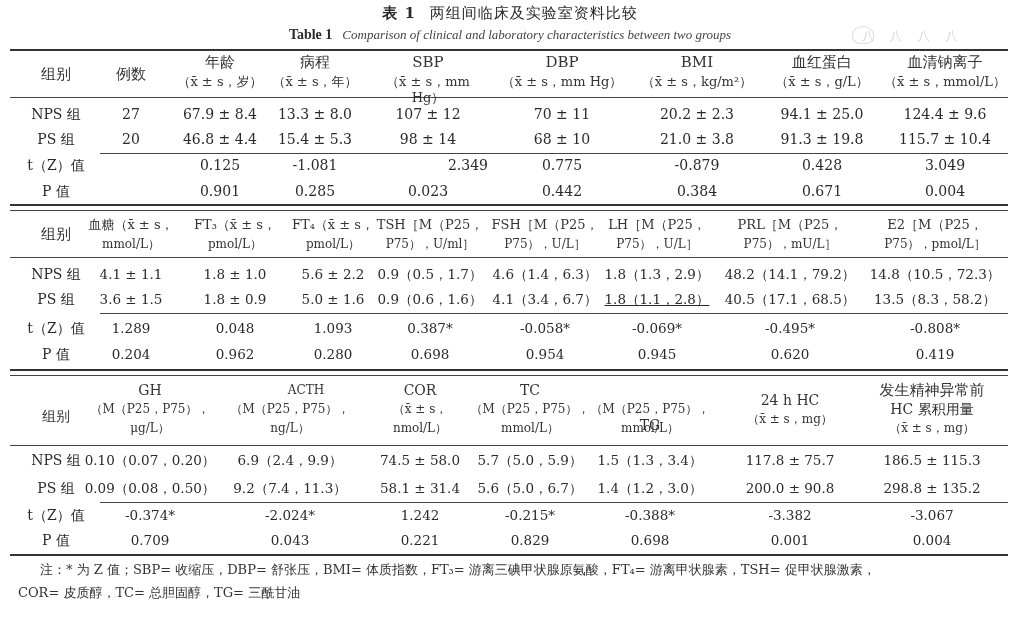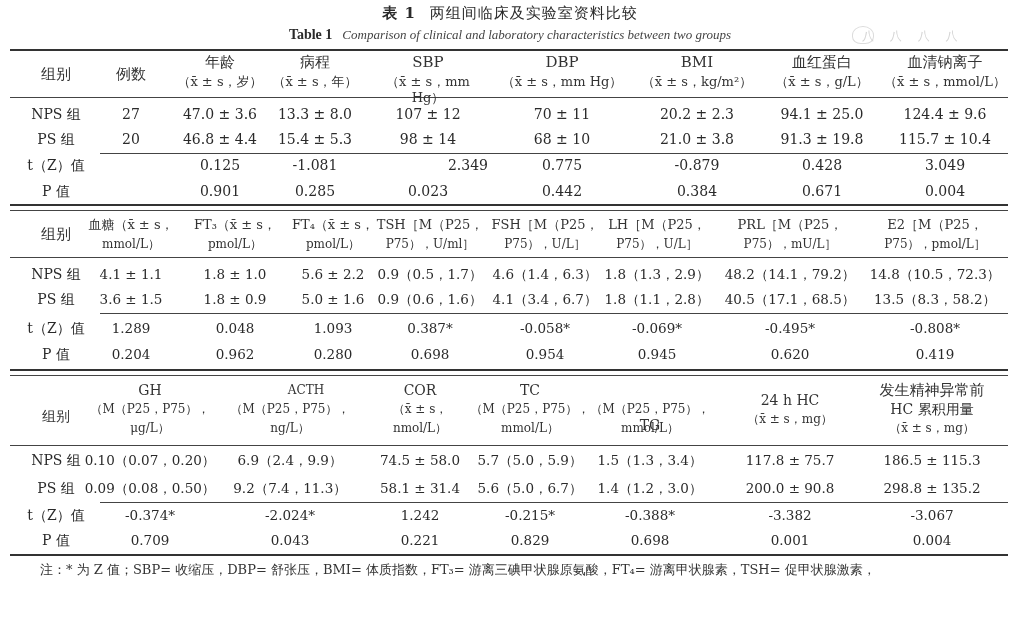--- a/index.html
+++ b/index.html
@@ -49,41 +49,42 @@
 <div class="abs hline" style="top:369px;"></div>
 <div class="abs hline thin" style="top:375px;"></div>
 <div id="t3h"></div>
 <div class="abs hline thin" style="top:445px;"></div>
 <div id="t3b"></div>
 <div class="abs subline" style="top:502px;"></div>
 <div class="abs hline" style="top:554px;"></div>
 
 <div class="abs note" style="top:558px;">
   <div style="padding-left:22px;">注：* 为 Z 值；SBP= 收缩压，DBP= 舒张压，BMI= 体质指数，FT₃= 游离三碘甲状腺原氨酸，FT₄= 游离甲状腺素，TSH= 促甲状腺激素，</div>
+  <div>COR= 皮质醇，TC= 总胆固醇，TG= 三酰甘油</div>
 </div>
 
 <div class="abs hcell" style="left:11px;width:90px;top:66px;font-size:15px;">组别</div>
 <div class="abs hcell" style="left:101px;width:60px;top:66px;font-size:15px;">例数</div>
 <div class="abs hcell" style="left:165px;width:110px;top:54px;font-size:15px;">年龄</div>
 <div class="abs hcell" style="left:165px;width:110px;top:74px;">（x̄ ± s，岁）</div>
 <div class="abs hcell" style="left:260px;width:110px;top:54px;font-size:15px;">病程</div>
 <div class="abs hcell" style="left:260px;width:110px;top:74px;">（x̄ ± s，年）</div>
 <div class="abs hcell" style="left:368px;width:120px;top:54px;font-size:15px;">SBP</div>
 <div class="abs hcell" style="left:368px;width:120px;top:74px;">（x̄ ± s，mm Hg）</div>
 <div class="abs hcell" style="left:497px;width:130px;top:54px;font-size:15px;">DBP</div>
 <div class="abs hcell" style="left:497px;width:130px;top:74px;">（x̄ ± s，mm Hg）</div>
 <div class="abs hcell" style="left:632px;width:130px;top:54px;font-size:15px;">BMI</div>
 <div class="abs hcell" style="left:632px;width:130px;top:74px;">（x̄ ± s，kg/m²）</div>
 <div class="abs hcell" style="left:762px;width:120px;top:54px;font-size:15px;">血红蛋白</div>
 <div class="abs hcell" style="left:762px;width:120px;top:74px;">（x̄ ± s，g/L）</div>
 <div class="abs hcell" style="left:880px;width:130px;top:54px;font-size:15px;">血清钠离子</div>
 <div class="abs hcell" style="left:880px;width:130px;top:74px;">（x̄ ± s，mmol/L）</div>
 <div class="abs cell" style="left:6px;width:100px;top:106px;">NPS 组</div>
 <div class="abs cell" style="left:101px;width:60px;top:106px;">27</div>
-<div class="abs cell" style="left:165px;width:110px;top:106px;">47.0 ± 3.6</div>
+<div class="abs cell" style="left:165px;width:110px;top:106px;">67.9 ± 8.4</div>
 <div class="abs cell" style="left:260px;width:110px;top:106px;">13.3 ± 8.0</div>
 <div class="abs cell" style="left:368px;width:120px;top:106px;">107 ± 12</div>
 <div class="abs cell" style="left:497px;width:130px;top:106px;">70 ± 11</div>
 <div class="abs cell" style="left:632px;width:130px;top:106px;">20.2 ± 2.3</div>
 <div class="abs cell" style="left:762px;width:120px;top:106px;">94.1 ± 25.0</div>
 <div class="abs cell" style="left:880px;width:130px;top:106px;">124.4 ± 9.6</div>
 <div class="abs cell" style="left:6px;width:100px;top:131px;">PS 组</div>
 <div class="abs cell" style="left:101px;width:60px;top:131px;">20</div>
 <div class="abs cell" style="left:165px;width:110px;top:131px;">46.8 ± 4.4</div>
 <div class="abs cell" style="left:260px;width:110px;top:131px;">15.4 ± 5.3</div>
@@ -135,21 +136,21 @@
 <div class="abs cell" style="left:485px;width:120px;top:266px;font-size:13.5px;">4.6（1.4，6.3）</div>
 <div class="abs cell" style="left:602px;width:110px;top:266px;font-size:13.5px;">1.8（1.3，2.9）</div>
 <div class="abs cell" style="left:715px;width:150px;top:266px;font-size:13.5px;">48.2（14.1，79.2）</div>
 <div class="abs cell" style="left:855px;width:160px;top:266px;font-size:13.5px;">14.8（10.5，72.3）</div>
 <div class="abs cell" style="left:6px;width:100px;top:291px;">PS 组</div>
 <div class="abs cell" style="left:81px;width:100px;top:291px;font-size:13.5px;">3.6 ± 1.5</div>
 <div class="abs cell" style="left:185px;width:100px;top:291px;font-size:13.5px;">1.8 ± 0.9</div>
 <div class="abs cell" style="left:283px;width:100px;top:291px;font-size:13.5px;">5.0 ± 1.6</div>
 <div class="abs cell" style="left:375px;width:110px;top:291px;font-size:13.5px;">0.9（0.6，1.6）</div>
 <div class="abs cell" style="left:485px;width:120px;top:291px;font-size:13.5px;">4.1（3.4，6.7）</div>
-<div class="abs cell" style="left:602px;width:110px;top:291px;font-size:13.5px;">1.8（1.1，2.8）</div>
+<div class="abs cell" style="left:602px;width:110px;top:291px;font-size:13.5px;text-decoration:underline;">1.8（1.1，2.8）</div>
 <div class="abs cell" style="left:715px;width:150px;top:291px;font-size:13.5px;">40.5（17.1，68.5）</div>
 <div class="abs cell" style="left:855px;width:160px;top:291px;font-size:13.5px;">13.5（8.3，58.2）</div>
 <div class="abs cell" style="left:6px;width:100px;top:320px;">t（Z）值</div>
 <div class="abs cell" style="left:81px;width:100px;top:320px;font-size:13.5px;">1.289</div>
 <div class="abs cell" style="left:185px;width:100px;top:320px;font-size:13.5px;">0.048</div>
 <div class="abs cell" style="left:283px;width:100px;top:320px;font-size:13.5px;">1.093</div>
 <div class="abs cell" style="left:375px;width:110px;top:320px;font-size:13.5px;">0.387*</div>
 <div class="abs cell" style="left:485px;width:120px;top:320px;font-size:13.5px;">-0.058*</div>
 <div class="abs cell" style="left:602px;width:110px;top:320px;font-size:13.5px;">-0.069*</div>
 <div class="abs cell" style="left:715px;width:150px;top:320px;font-size:13.5px;">-0.495*</div>

